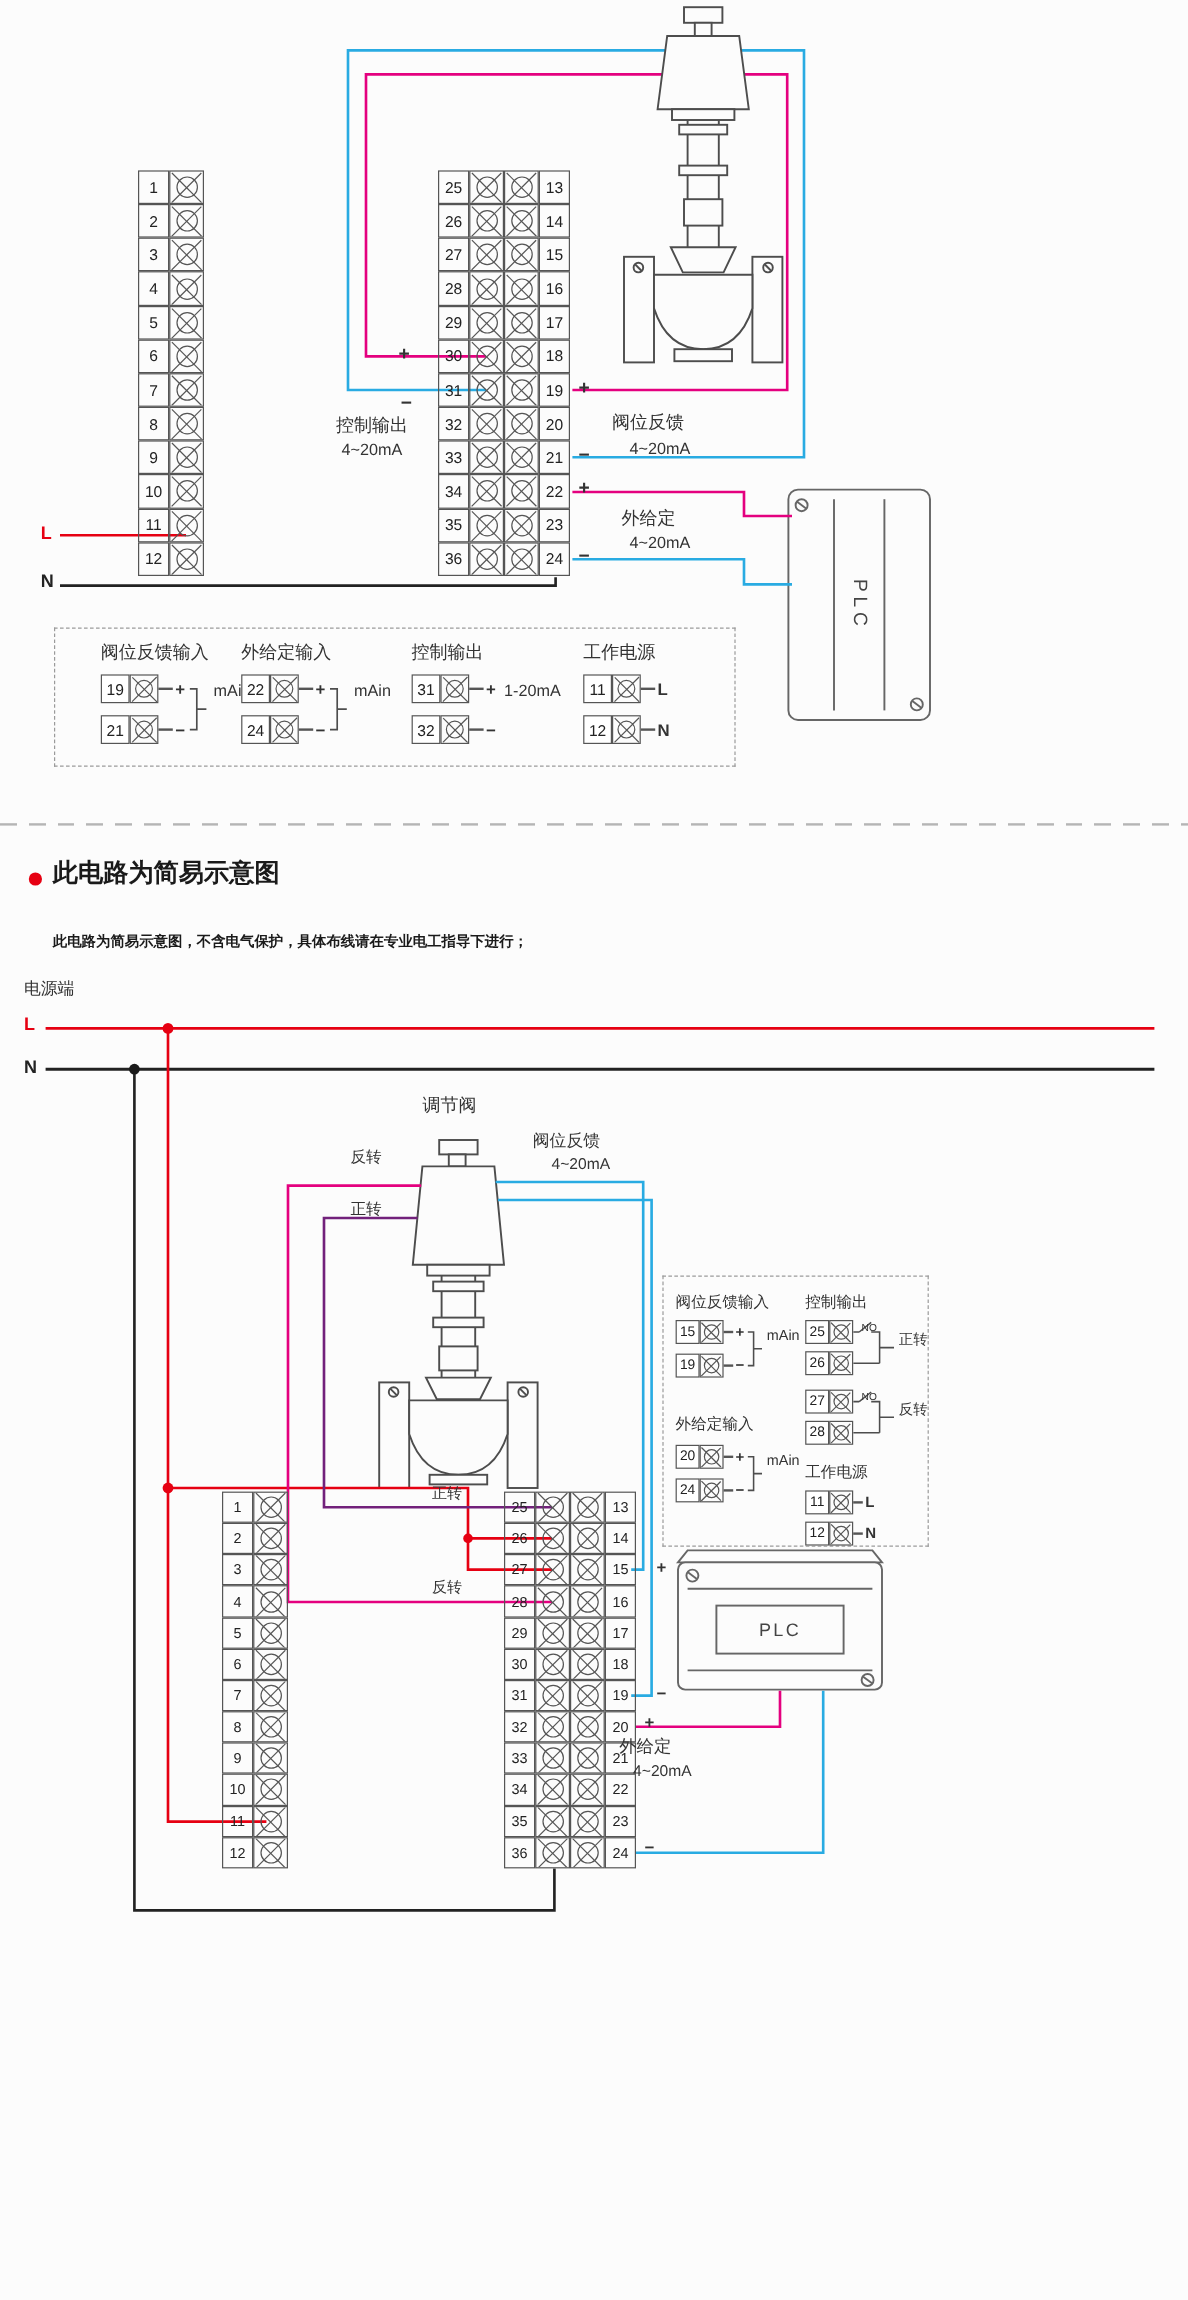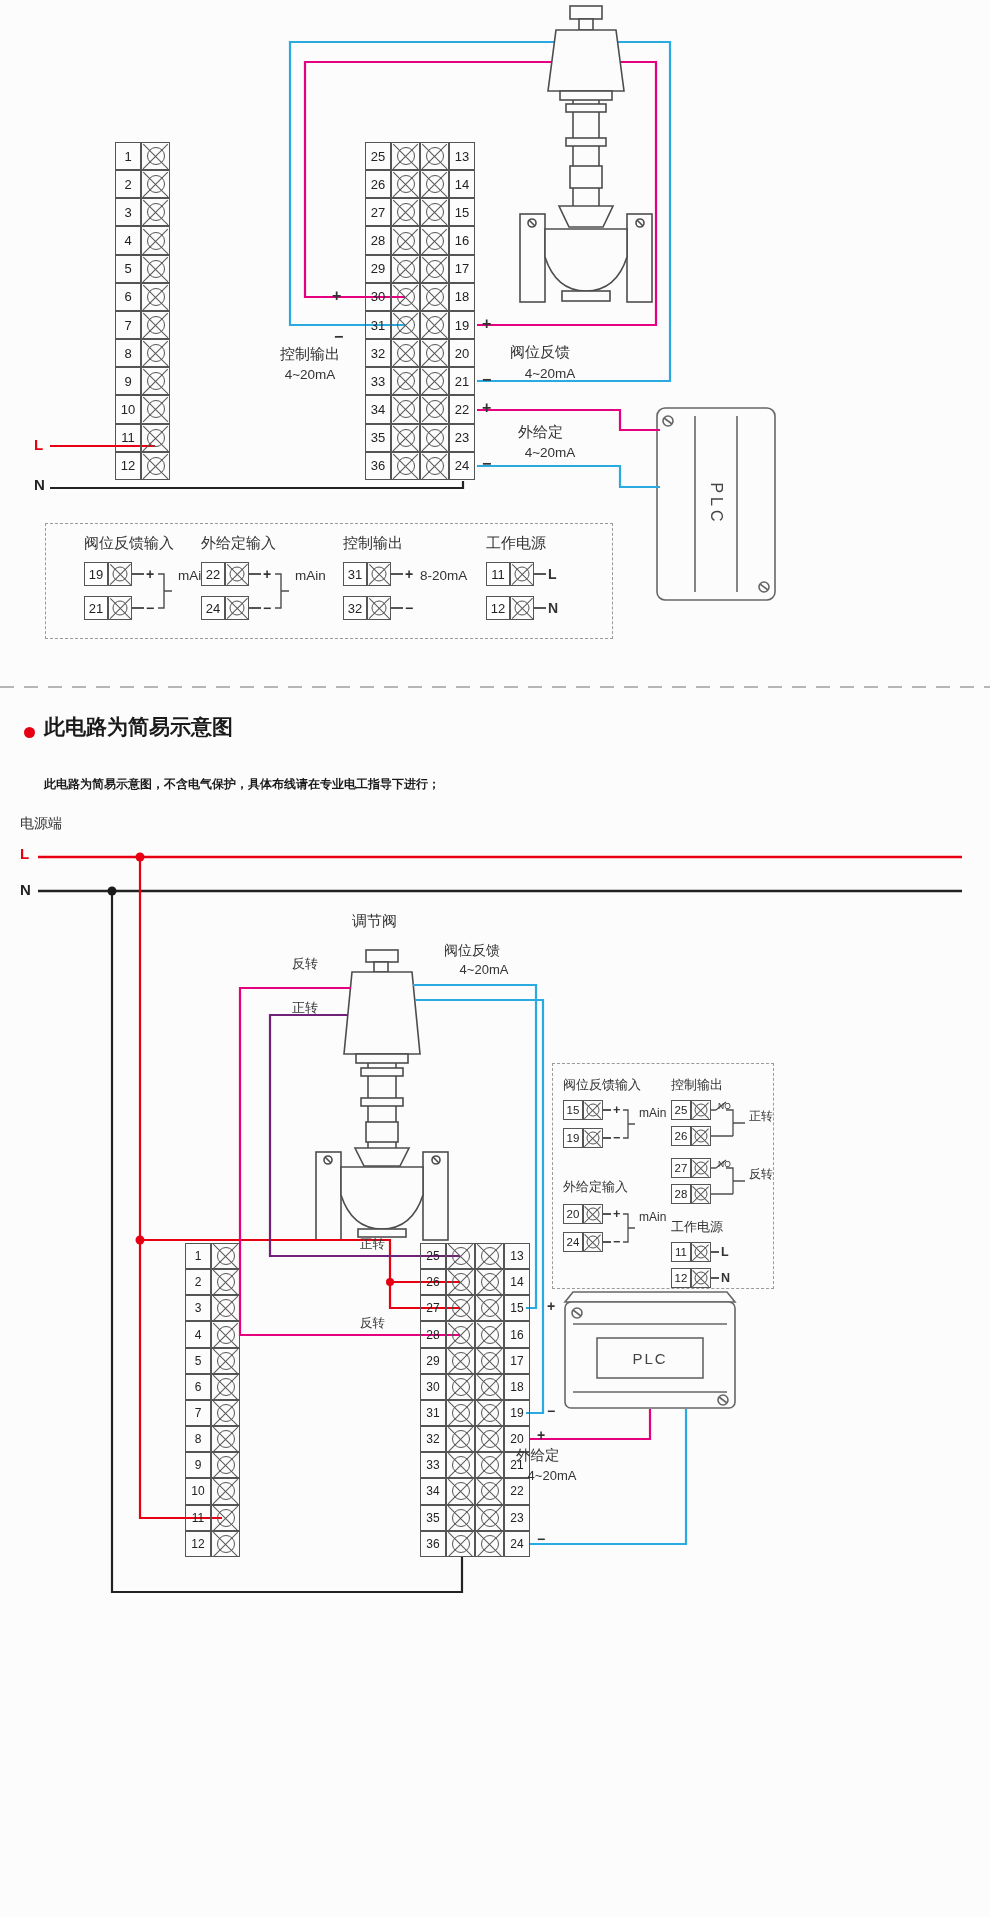--- a/index.html
+++ b/index.html
@@ -427,21 +427,21 @@
         <span class="sign">+</span>
     </div>
     <div class="lrow" style="left:297px;top:72px">
       <span class="mnum n24">32</span>
         <span class="screw s24">
           <i></i>
         </span>
         <span class="stub st12"></span>
         <span class="sign">−</span>
     </div>
-    <div class="label" style="left:374px;top:44px;font-size:13.5px">8-20mA</div>
+    <div class="label" style="left:374px;top:44px;font-size:13.5px">1-20mA</div>
 
     <div class="label" style="left:440px;top:10px;font-size:15px">工作电源</div>
     <div class="lrow" style="left:440px;top:38px">
       <span class="mnum n24">11</span>
         <span class="screw s24">
           <i></i>
         </span>
         <span class="stub st12"></span>
         <span class="sign">L</span>
     </div>

